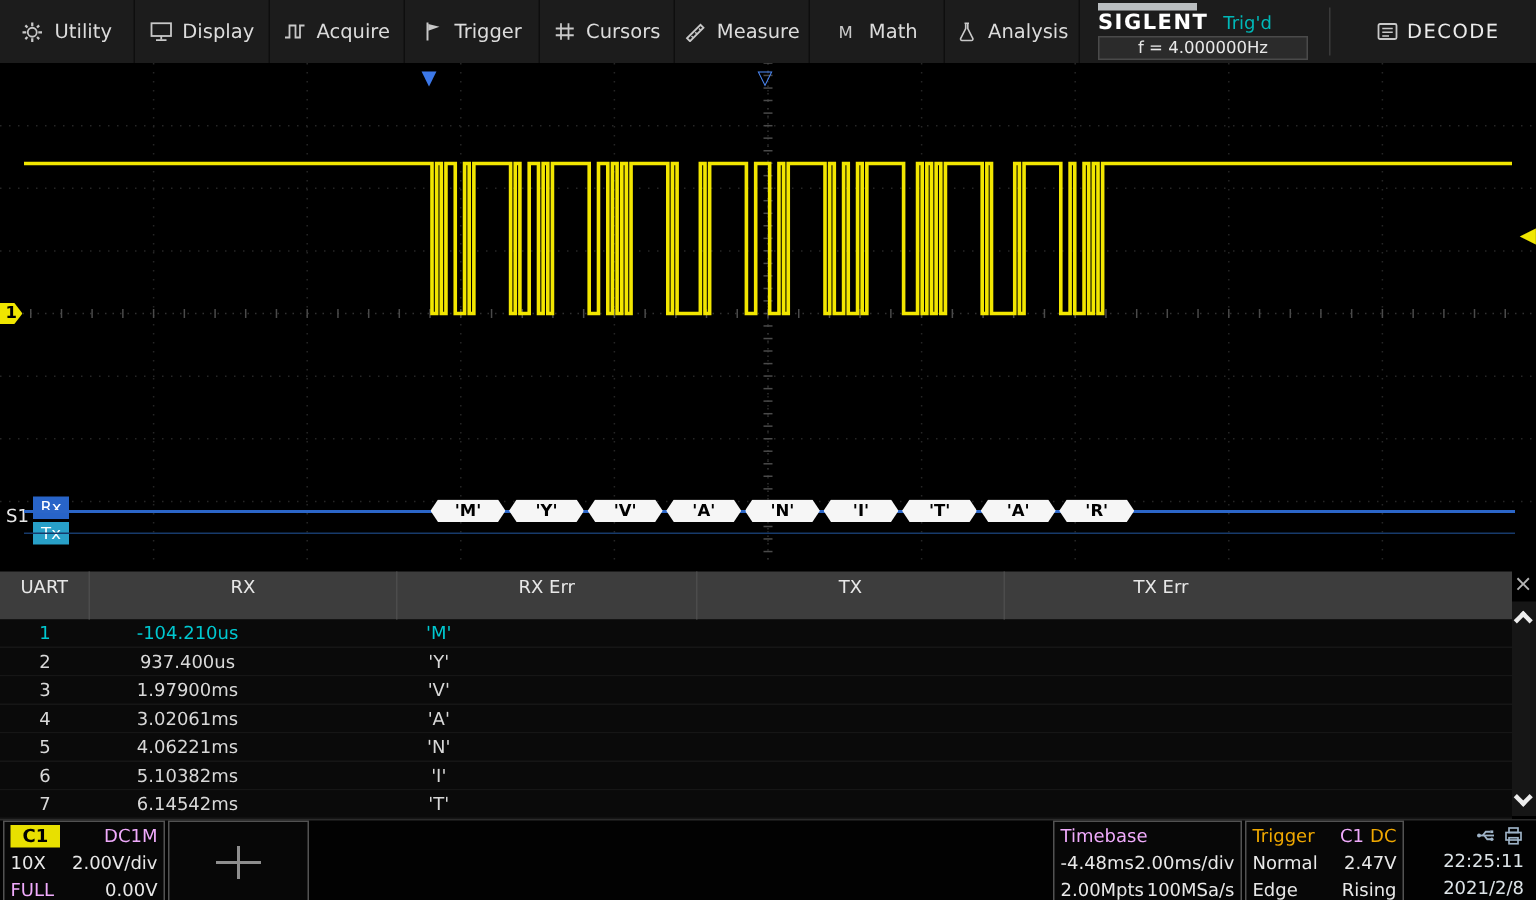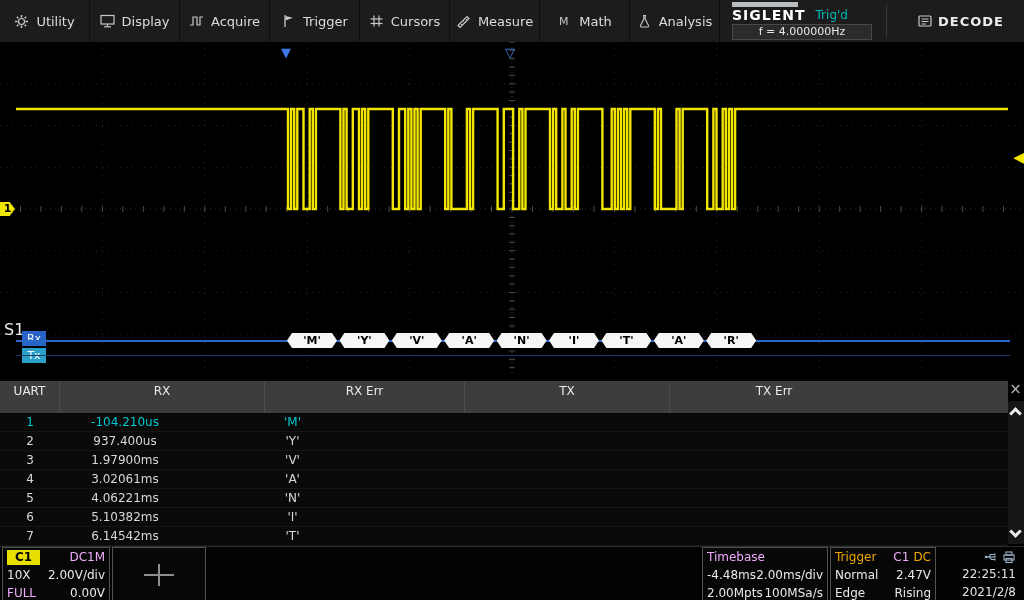--- a/index.html
+++ b/index.html
@@ -16,33 +16,33 @@
   .brand-block{margin-left:12px;display:flex;flex-direction:column;justify-content:center;gap:2px;width:140px;}
   .brand-row{display:flex;align-items:flex-end;gap:10px;}
   .logo-wrap{display:flex;flex-direction:column;}
   .logo-bar{width:66px;height:5px;background:#b9bdbf;margin-bottom:1px;}
   .logo{color:#fff;font-weight:bold;font-size:14px;letter-spacing:1px;line-height:14px;}
   .trig-status{color:#00b8b8;font-size:12px;line-height:14px;}
   .freq-box{background:#2b2b2b;border:1px solid #4a4a4a;color:#e8e8e8;font-size:11px;
     text-align:center;line-height:14px;height:16px;}
   .menu-sep{width:1px;background:#3a3a3a;margin:5px 14px;}
   .decode-btn{display:flex;align-items:center;gap:5px;color:#ececec;font-size:13px;
-    letter-spacing:1px;padding:0 16px;cursor:default;font-weight:bold;}
+    letter-spacing:1px;padding:0 16px;cursor:default;}
 
   
   .waveform{position:relative;flex:0 0 334px;background:#000;overflow:hidden;}
   .waveform svg{position:absolute;left:0;top:0;}
   .marker{position:absolute;font-size:13px;line-height:1;}
   .trig-solid{color:#3c78e8;left:281px;top:4px;}
   .trig-hollow{color:#4b86f0;left:505px;top:4px;}
   .trig-level{position:absolute;color:#f0e600;right:0;top:108px;font-size:14px;line-height:1;}
   .ch1-marker{position:absolute;left:0;top:160px;width:15px;height:14px;background:#f0e600;color:#000;
     font-size:11px;font-weight:bold;text-align:center;line-height:14px;
     clip-path:polygon(0 0,64% 0,100% 50%,64% 100%,0 100%);}
-  .bus-label{position:absolute;left:4px;top:278px;color:#e8e8e8;font-size:16px;}
+  .bus-label{position:absolute;left:4px;top:295px;color:#e8e8e8;font-size:12px;}
   .rx-tag{position:absolute;left:22px;top:289px;width:24px;height:15px;background:#2864c8;color:#fff;
     font-size:11px;text-align:center;line-height:15px;}
   .tx-tag{position:absolute;left:22px;top:306px;width:24px;height:15px;background:#28a0c8;color:#fff;
     font-size:11px;text-align:center;line-height:15px;}
   .rx-line{position:absolute;left:16px;right:14px;top:298px;height:2px;background:#2b66c8;}
   .tx-line{position:absolute;left:16px;right:14px;top:313px;height:1px;background:#173a6b;}
   .bubble{position:absolute;top:291px;width:50px;height:15px;background:#f6f6f6;color:#000;
     font-size:11px;font-weight:bold;text-align:center;line-height:15px;
     clip-path:polygon(5px 0,45px 0,50px 50%,45px 100%,5px 100%,0 50%);}
 

